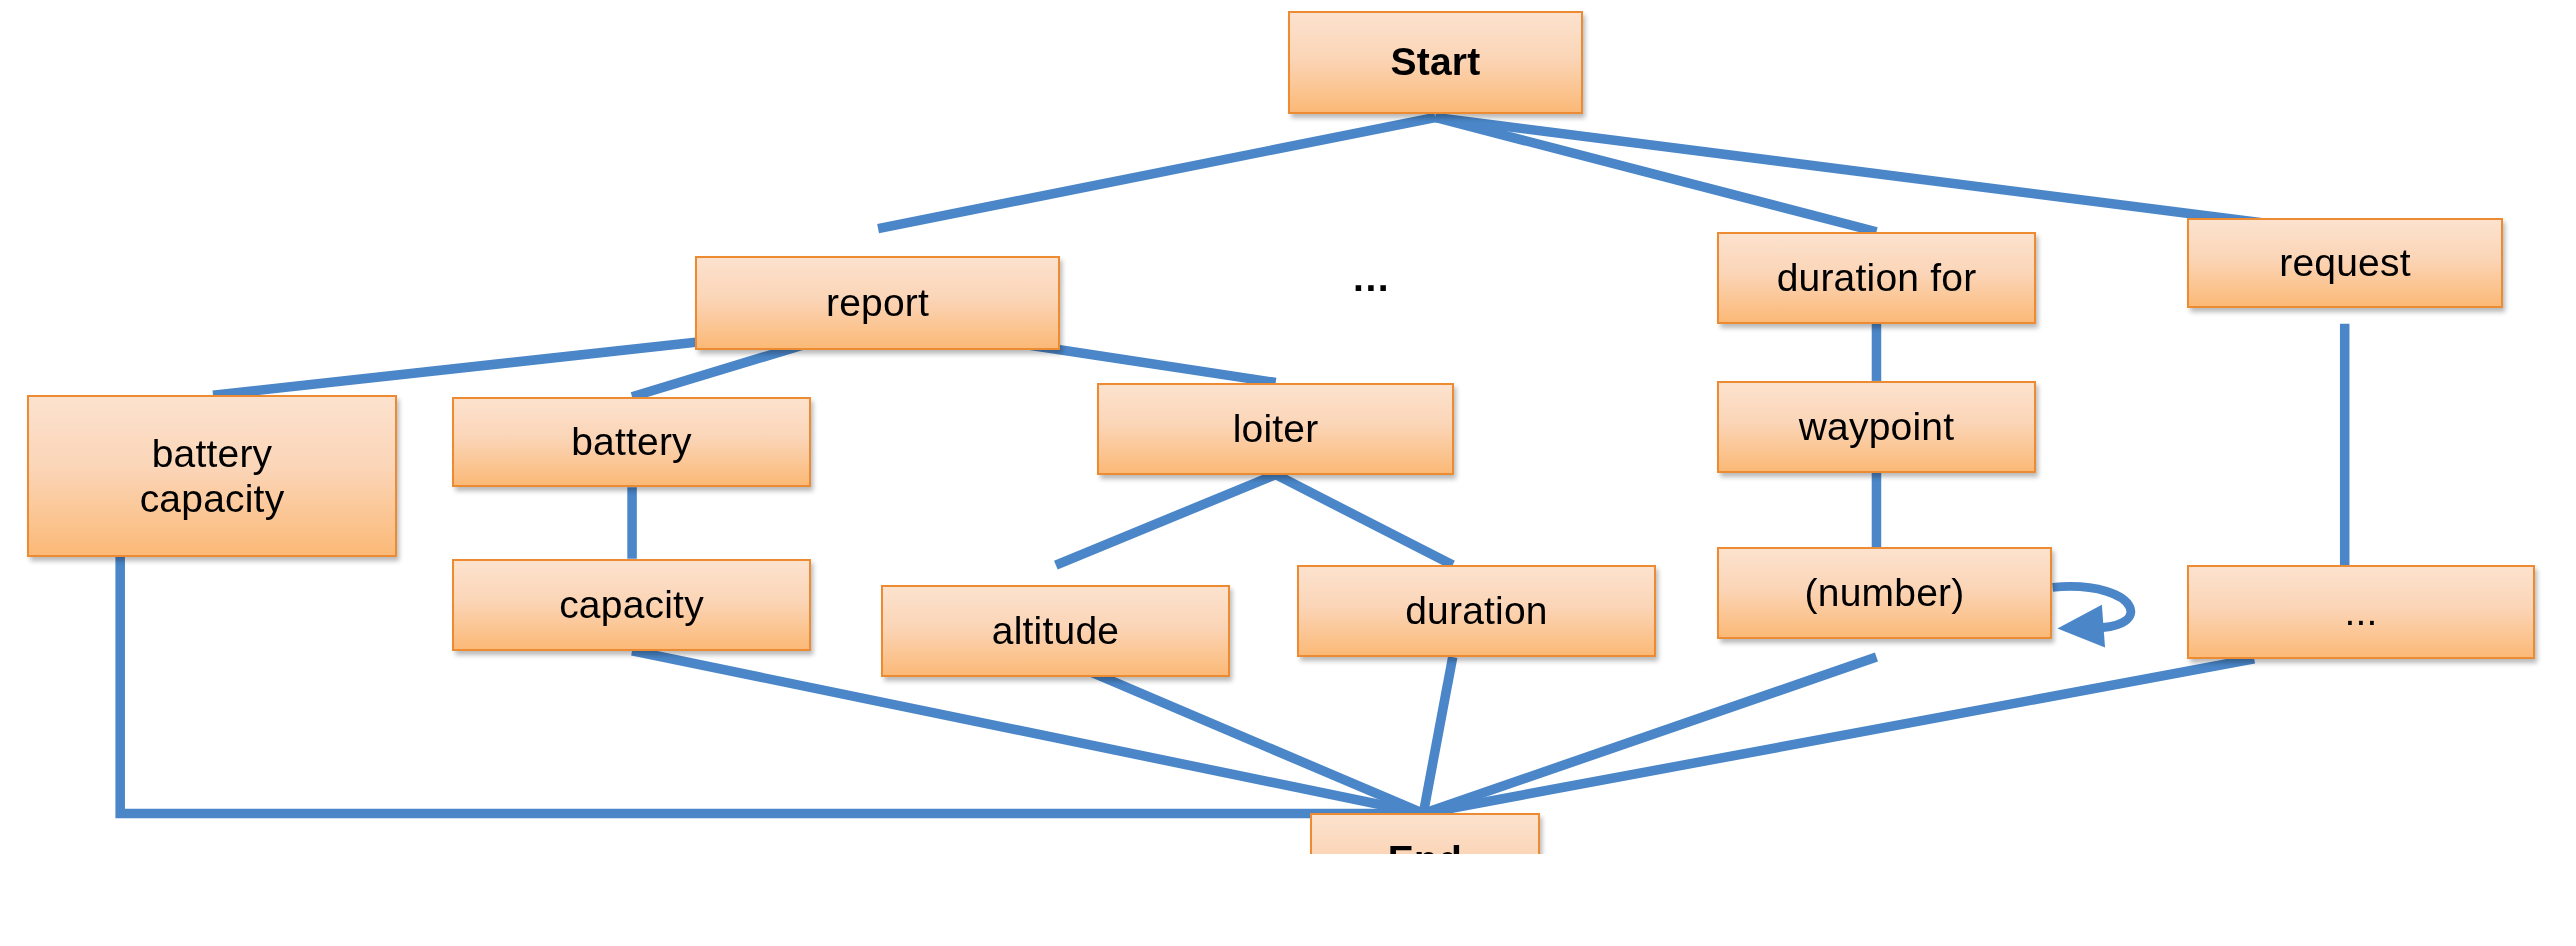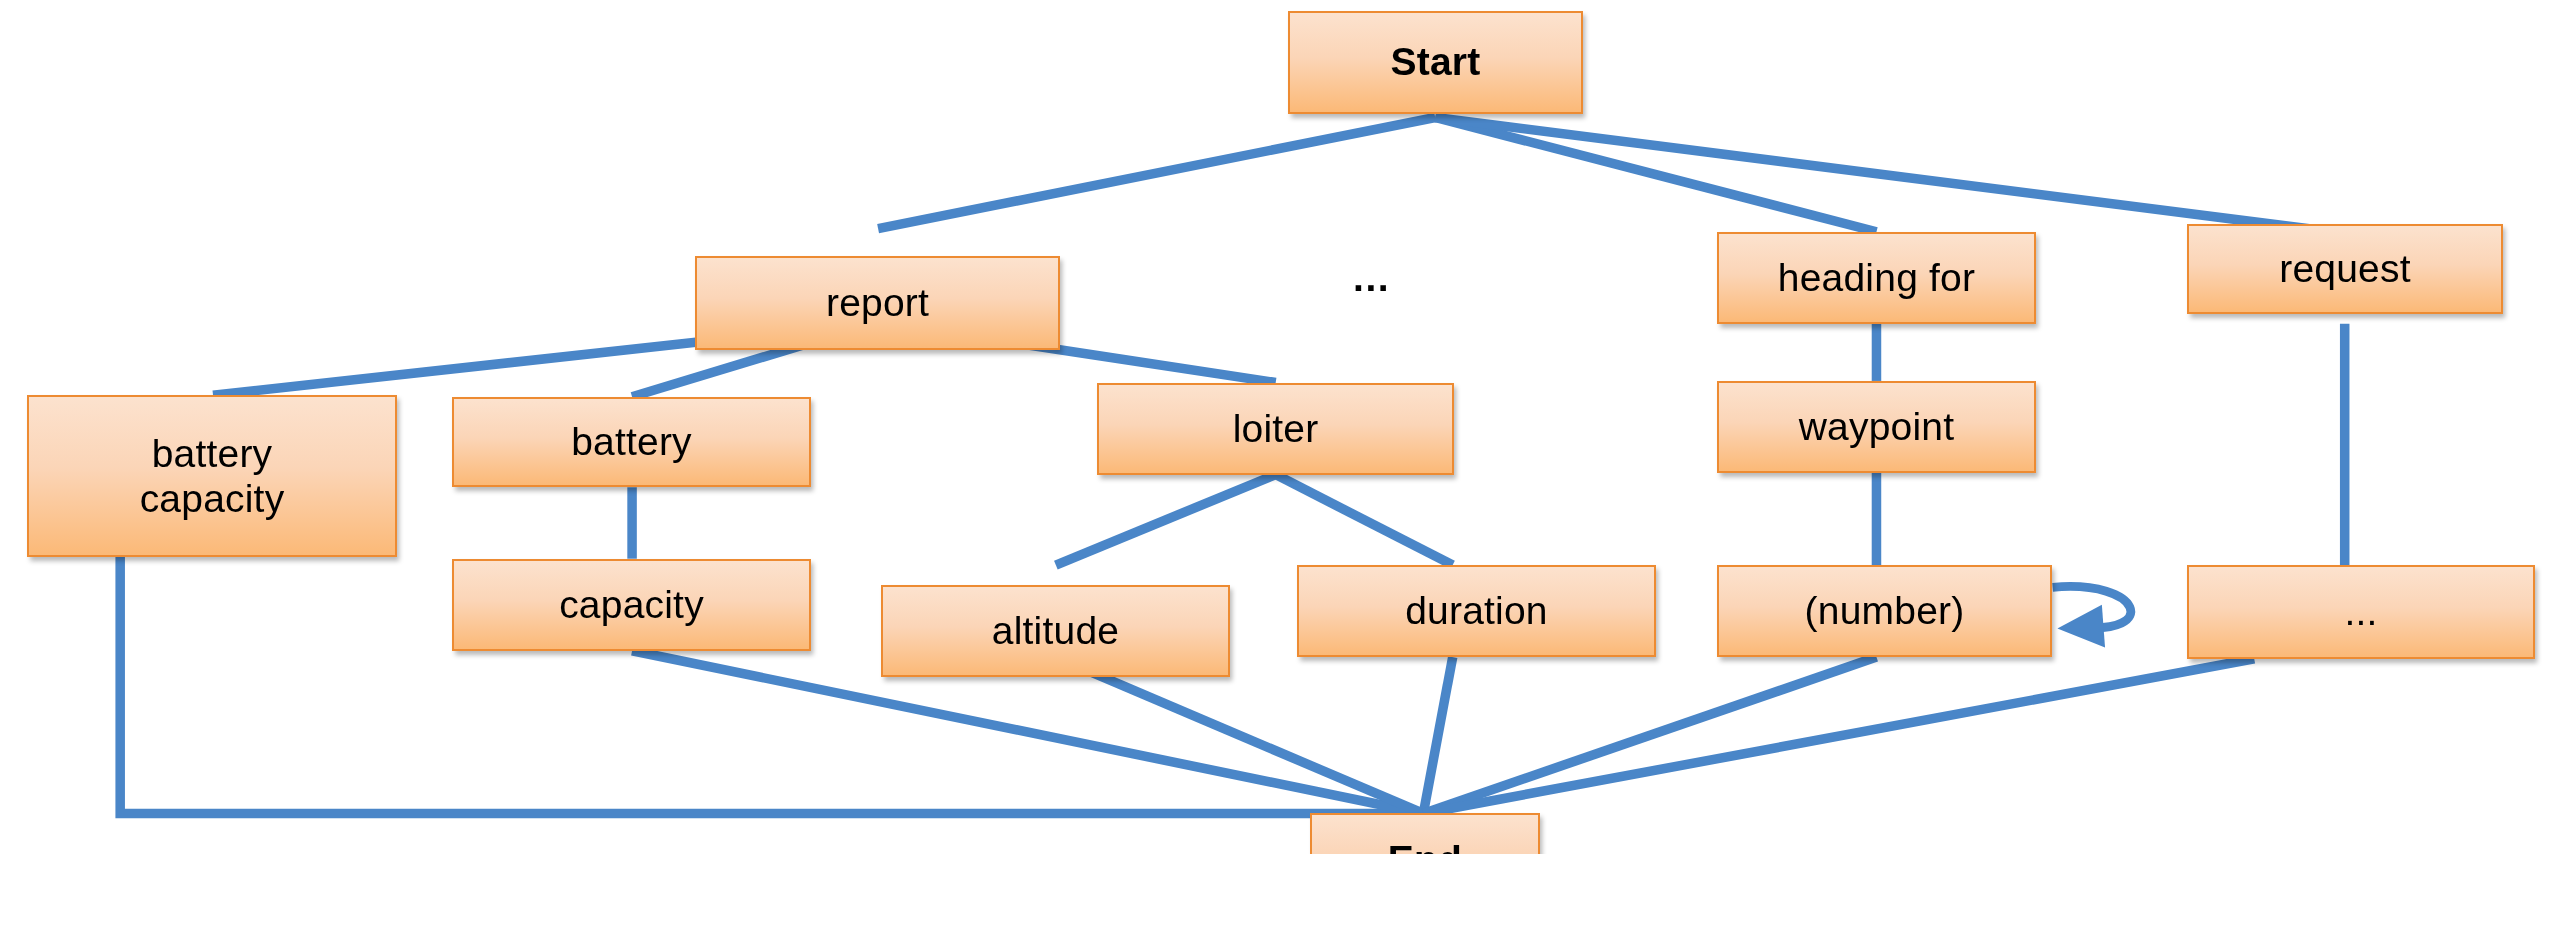--- a/index.html
+++ b/index.html
@@ -80,31 +80,31 @@
       <path d="M 1830 828 L 1793 1025" fill="none" stroke="#4A86C8" stroke-width="12" stroke-linecap="butt" stroke-linejoin="miter"></path>
       <path d="M 2364 828 L 1793 1025" fill="none" stroke="#4A86C8" stroke-width="12" stroke-linecap="butt" stroke-linejoin="miter"></path>
       <path d="M 2840 830 L 1793 1025" fill="none" stroke="#4A86C8" stroke-width="12" stroke-linecap="butt" stroke-linejoin="miter"></path>
       <path d="M 2586 740 C 2700 730 2720 800 2620 790" fill="none" stroke="#4A86C8" stroke-width="11" stroke-linecap="butt" stroke-linejoin="miter"></path>
       <path d="M 2648 762 L 2592 792 L 2652 816 Z" fill="#4A86C8"></path>
     </svg>
 
   <div id="node-layer">
       <div class="node bold" style="left: 1288px; top: 11px; width: 295px; height: 103px;"><span>Start</span></div>
       <div class="node" style="left: 695px; top: 229px; width: 365px; height: 94px; margin-top: 27px;"><span>report</span></div>
-      <div class="node" style="left: 1717px; top: 232px; width: 319px; height: 92px;"><span>heading for</span></div>
-      <div class="node" style="left: 2187px; top: 224px; width: 316px; height: 90px; align-items: center;"><span>request</span></div>
+      <div class="node" style="left: 1717px; top: 232px; width: 319px; height: 92px;"><span>duration for</span></div>
+      <div class="node" style="left: 2187px; top: 218px; width: 316px; height: 90px; align-items: center;"><span>request</span></div>
       <div class="node two-line" style="left: 27px; top: 395px; width: 370px; height: 162px;"><span>battery
 capacity</span></div>
       <div class="node" style="left: 452px; top: 397px; width: 359px; height: 90px;"><span>battery</span></div>
       <div class="node" style="left: 1097px; top: 383px; width: 357px; height: 92px;"><span>loiter</span></div>
       <div class="node" style="left: 1717px; top: 381px; width: 319px; height: 92px;"><span>waypoint</span></div>
       <div class="node" style="left: 452px; top: 559px; width: 359px; height: 92px;"><span>capacity</span></div>
       <div class="node" style="left: 881px; top: 565px; width: 349px; height: 92px; margin-top: 20px;"><span>altitude</span></div>
       <div class="node" style="left: 1297px; top: 565px; width: 359px; height: 92px;"><span>duration</span></div>
-      <div class="node" style="left: 1717px; top: 565px; width: 335px; height: 92px;"><span>(number)</span></div>
+      <div class="node" style="left: 1717px; top: 547px; width: 335px; height: 92px;"><span>(number)</span></div>
       <div class="node" style="left: 2187px; top: 565px; width: 348px; height: 94px;"><span>...</span></div>
       <div class="node bold" style="left: 1310px; top: 813px; width: 230px; height: 94px;"><span>End</span></div>
     </div>
 
   <div id="label-layer">
       <div class="floating-label" style="left: 1353px; top: 256px;">...</div>
     </div>
 
 </div>
 

